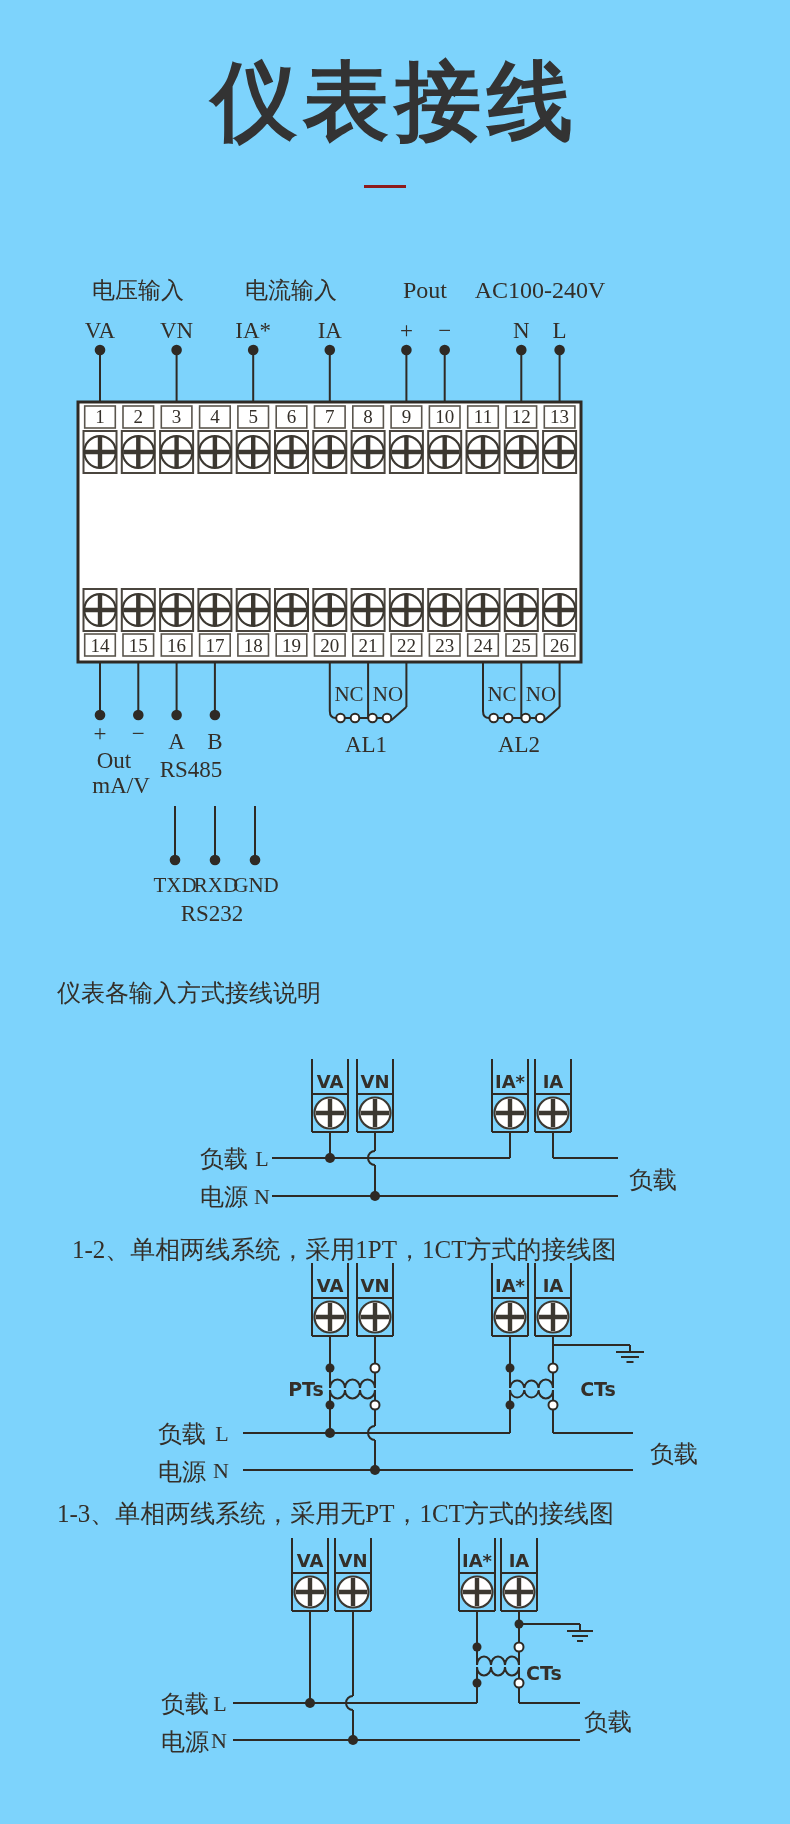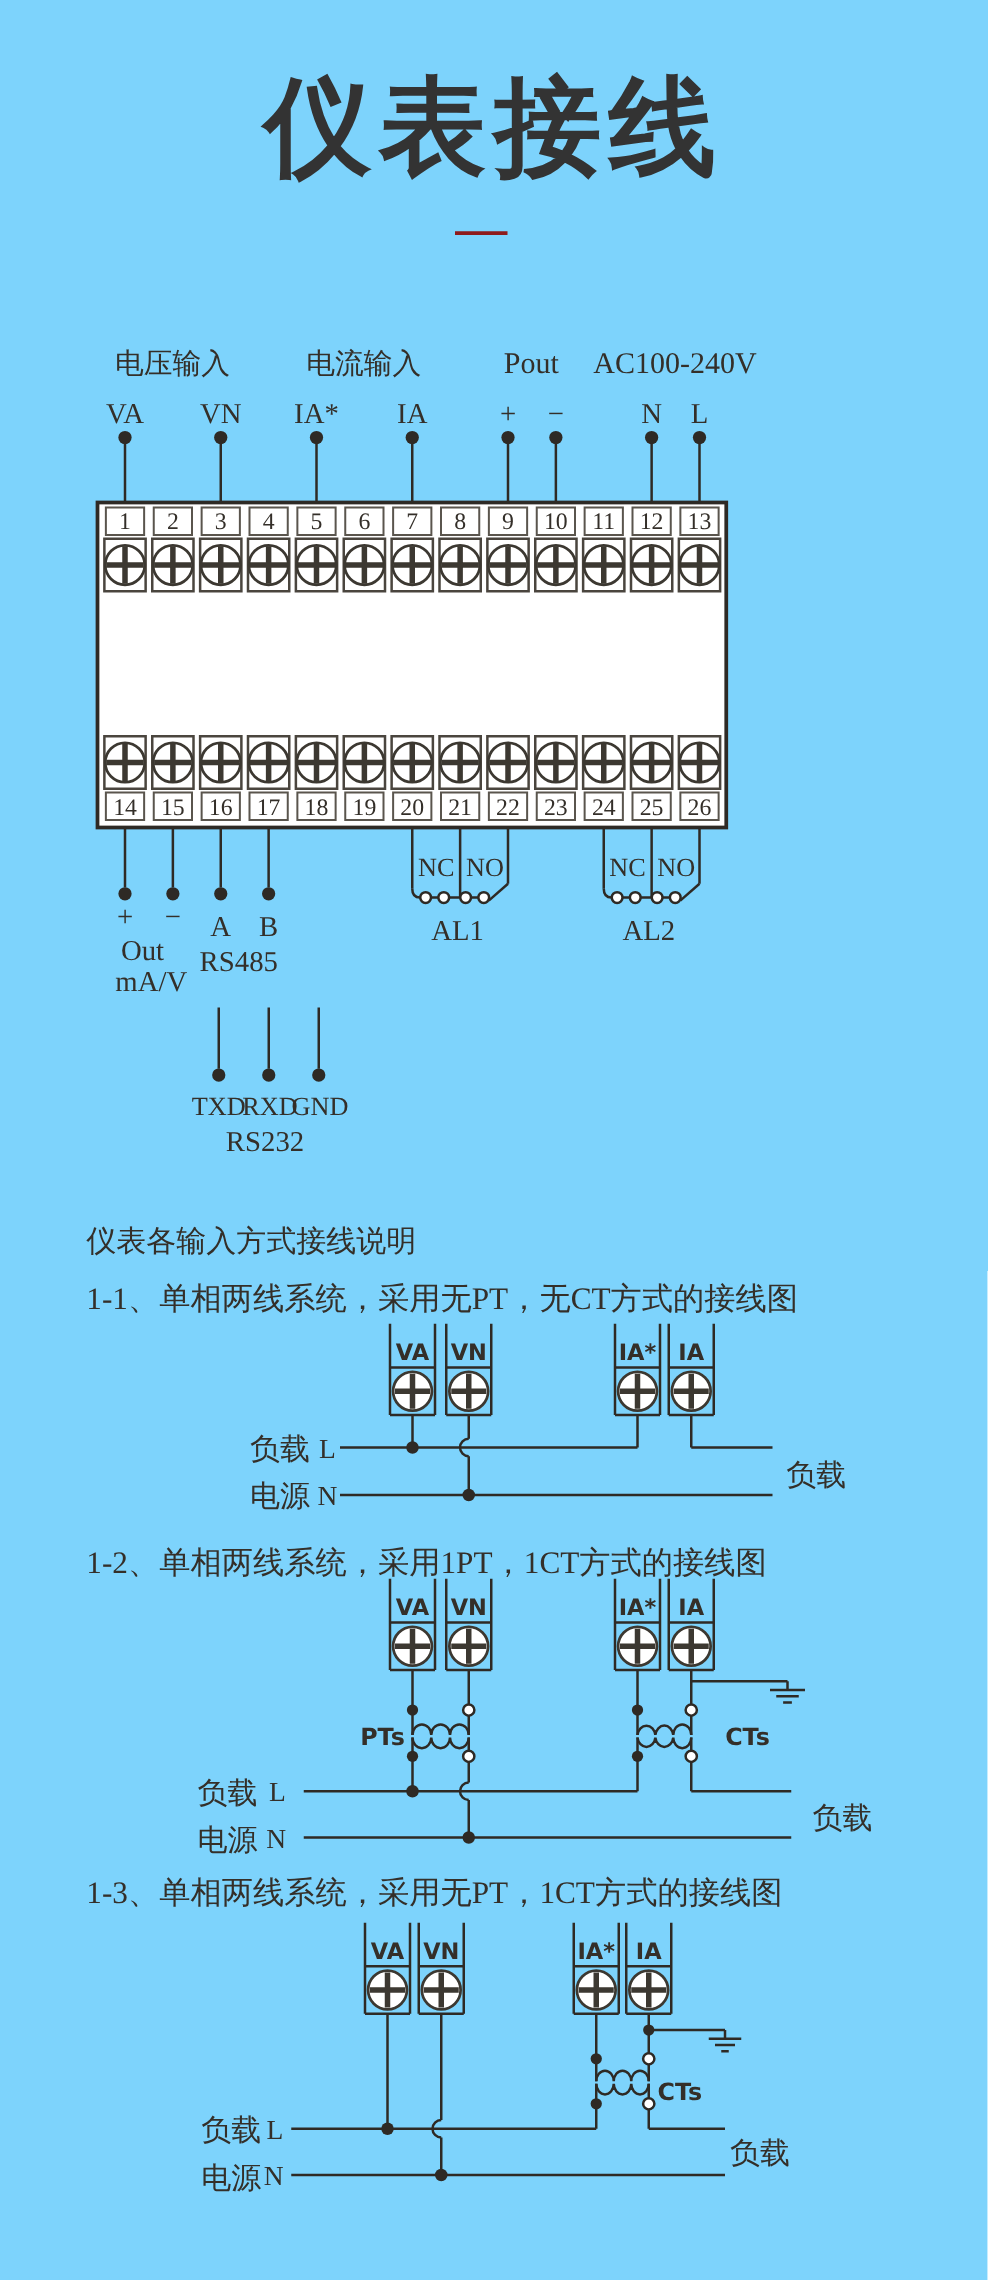--- a/index.html
+++ b/index.html
@@ -2,21 +2,21 @@
 <html><head>
 <meta charset="utf-8">
 <style>
   html,body{margin:0;padding:0;background:#fff;}
   .page{position:relative;width:790px;height:1824px;background:#7dd3fc;overflow:hidden;
         font-family:"Liberation Serif","DejaVu Serif",serif;color:#342f29;}
   .title{position:absolute;left:0;right:0;top:44px;text-align:center;
          font-family:"DejaVu Sans","Liberation Sans",sans-serif;
          font-size:86px;font-weight:700;color:#333333;letter-spacing:6px;}
   .redline{position:absolute;left:364px;top:185px;width:42px;height:3px;background:#8e1b1b;}
-  .heading{position:absolute;left:69px;font-size:25px;color:#342f29;white-space:nowrap;}
+  .heading{position:absolute;left:57px;font-size:25px;color:#342f29;white-space:nowrap;}
   svg{position:absolute;left:0;}
   svg text{fill:#342f29;}
   .cg{font-size:23px;}
   .lg{font-size:24px;}
   .lp{font-size:23px;}
   .tn{font-size:19px;}
   .ts{font-size:21px;}
   .tm{font-size:23px;}
   .tb{font-family:"DejaVu Sans","Liberation Sans",sans-serif;font-weight:700;font-size:18px;}
   .tc{font-family:"DejaVu Sans","Liberation Sans",sans-serif;font-weight:700;font-size:19px;}
@@ -190,22 +190,21 @@
       <circle class="o" cx="525.7" cy="718" r="4.3"></circle>
         <circle class="o" cx="540.2" cy="718" r="4.3"></circle>
       <path class="w" d="M544.2,720.5L559.6,707"></path>
     </g>
     <text class="ts" x="502" y="701" text-anchor="middle">NC</text>
     <text class="ts" x="541" y="701" text-anchor="middle">NO</text>
     <text class="tm" x="519" y="752" text-anchor="middle">AL2</text>
   </svg>
 
   <div class="heading" style="top:977px;font-size:24px;">仪表各输入方式接线说明</div>
-  <div class="heading" style="top:1022px;">1-1、单相两线系统，采用无PT，无CT方式的接线图</div>
-  <div class="heading" style="top:1233px;">1-2、单相两线系统，采用1PT，1CT方式的接线图</div>
+  <div class="heading" style="top:1233px;margin-left:15px;">1-2、单相两线系统，采用1PT，1CT方式的接线图</div>
   <div class="heading" style="top:1497px;text-align:right;">1-3、单相两线系统，采用无PT，1CT方式的接线图</div>
 
   <svg style="top:1055px" width="790" height="185" viewBox="0 1055 790 185" xmlns="http://www.w3.org/2000/svg">
     <defs>
       <g id="term2">
         <path class="t2" d="M-18,-9V64M18,-9V64M-18,26H18M-18,64H18"></path>
         <circle class="sc" cx="0" cy="45" r="15.5"></circle>
         <path class="sx" d="M-14,45H14M0,31V59"></path>
       </g>
     </defs>

